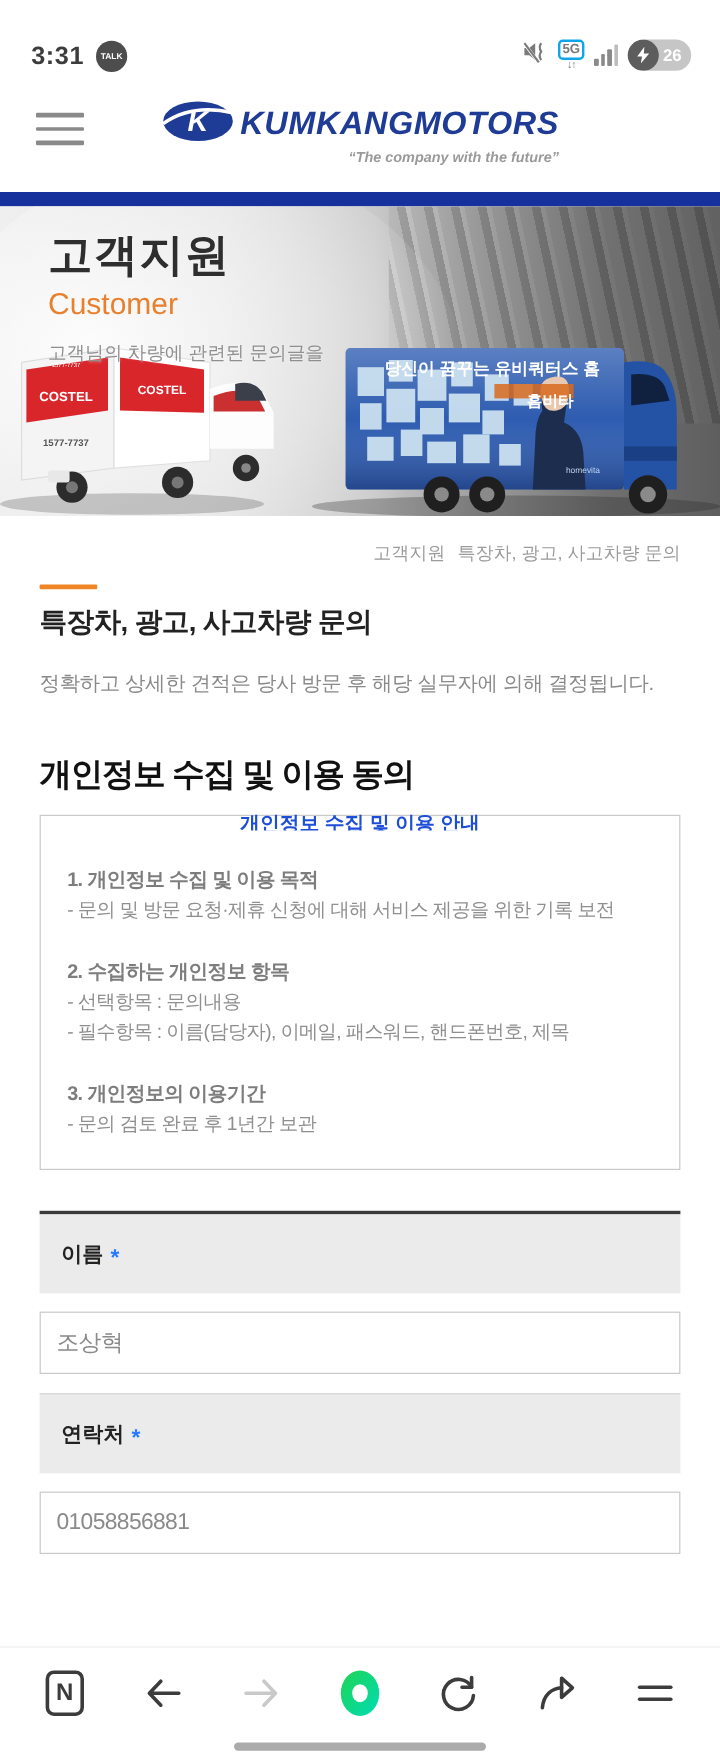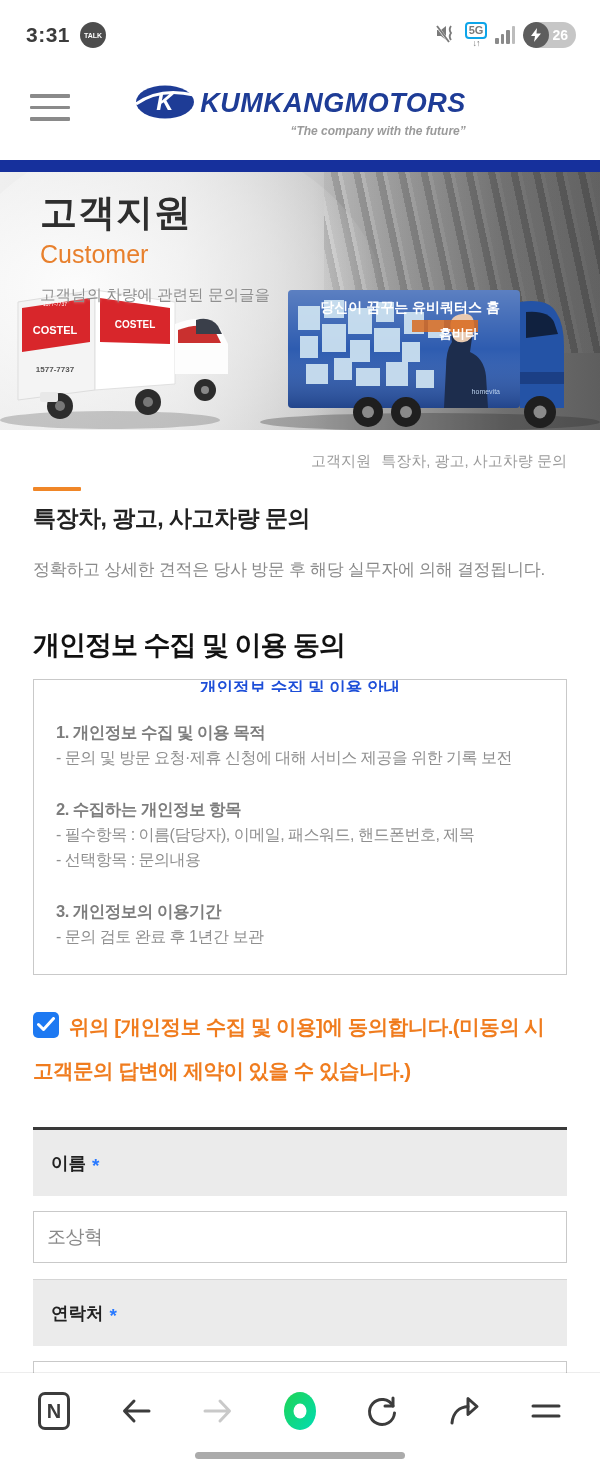--- a/index.html
+++ b/index.html
@@ -1,19 +1,19 @@
 <!DOCTYPE html>
 <html><head>
 <meta charset="utf-8">
 <style>
   * { margin:0; padding:0; box-sizing:border-box; }
   html,body { width:600px; height:1467px; font-family:"Liberation Sans","DejaVu Sans",sans-serif; background:#fff; overflow:hidden; position:relative; }
 
   
-  .status-bar { height:60px; display:flex; align-items:center; justify-content:space-between; padding:10px 24px 0 26px; background:#fff; }
+  .status-bar { height:60px; display:flex; align-items:flex-end; justify-content:space-between; padding:10px 24px 0 26px; background:#fff; }
   .sb-left { display:flex; align-items:center; gap:10px; }
   .sb-time { font-size:21px; font-weight:bold; color:#3c3c3c; letter-spacing:.5px; }
   .kakao-badge { width:26px; height:26px; border-radius:50%; background:#4d4d4d; color:#fff; font-size:7px; font-weight:bold; display:flex; align-items:center; justify-content:center; position:relative; }
   .kakao-badge:after { content:""; position:absolute; left:4px; bottom:-3px; width:0; height:0; border:5px solid transparent; border-top-color:#4d4d4d; transform:rotate(25deg); }
   .sb-right { display:flex; align-items:center; gap:8px; }
   .icon-5g { display:flex; flex-direction:column; align-items:center; }
   .icon-5g .box { border:2px solid #0ea5e9; border-radius:4px; color:#7a7a7a; font-size:11px; font-weight:bold; padding:0 2px; line-height:13px; }
   .icon-5g .arrows { font-size:9px; color:#7a7a7a; line-height:9px; letter-spacing:-1px; }
   .sig-bars { display:flex; align-items:flex-end; gap:2px; height:18px; }
   .sig-bars i { width:3.5px; background:#8a8a8a; border-radius:1px; display:block; }
@@ -245,36 +245,29 @@
 
   <div class="privacy-box">
     <div class="pb-title">개인정보 수집 및 이용 안내</div>
 
     <div class="pb-section">
       <div class="pb-sec-title">1. 개인정보 수집 및 이용 목적</div>
       <div class="pb-line">- 문의 및 방문 요청·제휴 신청에 대해 서비스 제공을 위한 기록 보전</div>
     </div>
     <div class="pb-section">
       <div class="pb-sec-title">2. 수집하는 개인정보 항목</div>
+      <div class="pb-line">- 선택항목 : 문의내용</div>
       <div class="pb-line">- 필수항목 : 이름(담당자), 이메일, 패스워드, 핸드폰번호, 제목</div>
-      <div class="pb-line">- 선택항목 : 문의내용</div>
     </div>
     <div class="pb-section">
       <div class="pb-sec-title">3. 개인정보의 이용기간</div>
       <div class="pb-line">- 문의 검토 완료 후 1년간 보관</div>
     </div>
   </div>
 
-  <div class="consent">
-    <span class="checkbox">
-      <svg width="18" height="15" viewBox="0 0 18 15">
-          <polyline points="1.5,7.5 6.5,12.5 16.5,1.5" fill="none" stroke="#fff" stroke-width="3" stroke-linecap="round" stroke-linejoin="round"></polyline>
-        </svg>
-    </span><span>위의 [개인정보 수집 및 이용]에 동의합니다.(미동의 시 고객문의 답변에 제약이 있을 수 있습니다.)</span>
-  </div>
 
   <div class="form">
     <div class="field-header">
       <span>이름</span><span class="req">*</span>
     </div>
     <div class="input-row">
       <input class="text-input" type="text" value="조상혁" style="">
     </div>
     <div class="field-header">
       <span>연락처</span><span class="req">*</span>

